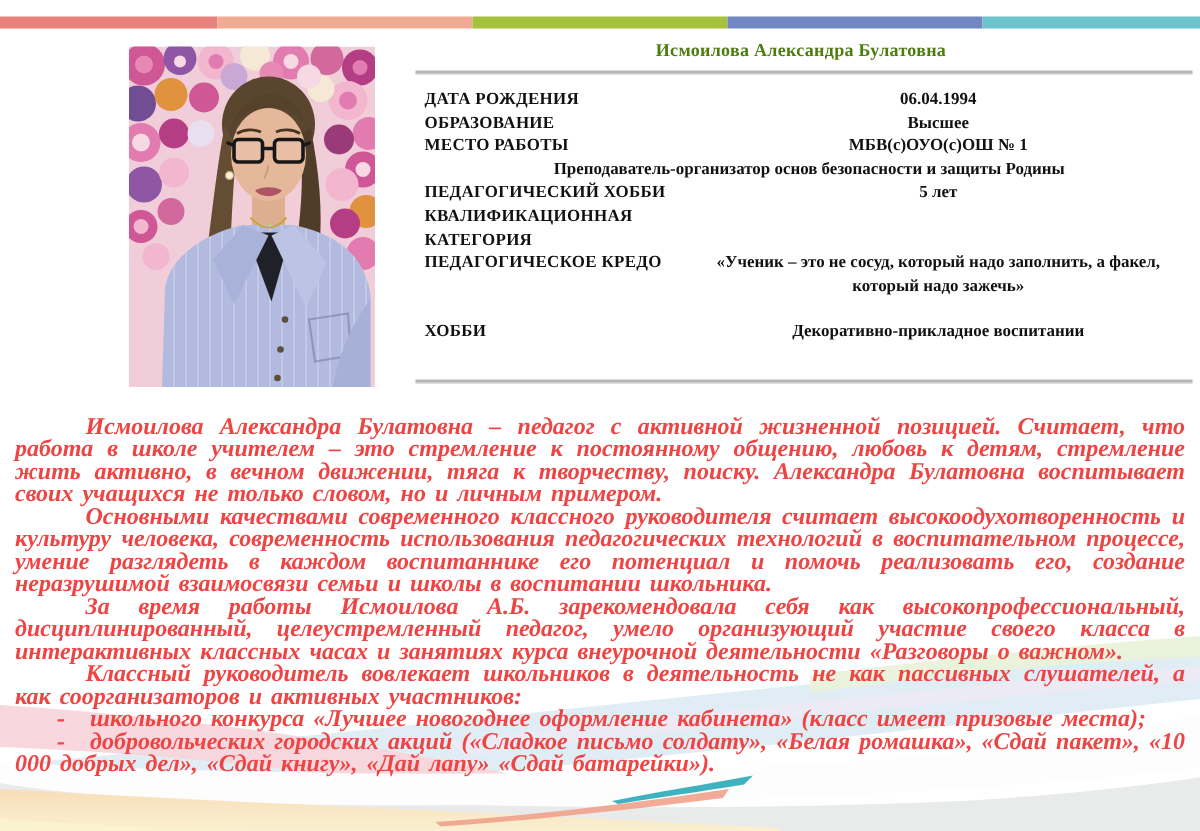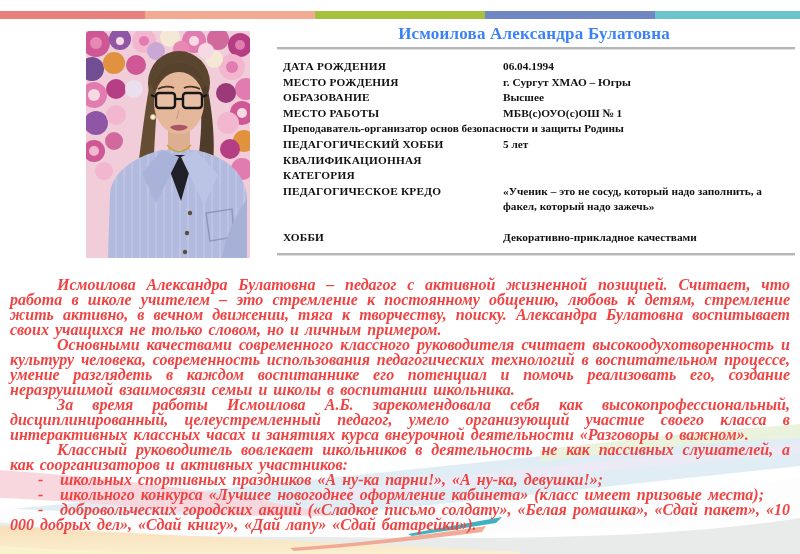--- a/index.html
+++ b/index.html
@@ -9,30 +9,30 @@
   }
   
   .topbar{position:absolute;top:11px;left:0;width:800px;height:8px;display:flex;z-index:1;}
   .topbar .seg{height:100%;}
   .seg1{width:145px;} .seg2{width:170px;} .seg3{width:170px;} .seg4{width:170px;} .seg5{width:145px;}
   
   .photo{position:absolute;left:86px;top:31px;width:164px;height:227px;z-index:1;}
   .photo svg{display:block;width:100%;height:100%;}
   
   .header{position:absolute;left:272px;top:24px;width:524px;text-align:center;z-index:2;}
-  .header .title{font-size:17px;font-weight:bold;color:#3b82f6;letter-spacing:.2px;}
+  .header .title{font-size:12px;font-weight:bold;color:#4d7c0f;letter-spacing:.2px;}
   .rule{position:absolute;left:277px;width:518px;height:2px;background:#b6b6b6;box-shadow:0 1px 0 rgba(0,0,0,.12);z-index:2;}
   .rule-top{top:47px;}
   .rule-bottom{top:253px;}
   
   .info{position:absolute;left:283px;top:59px;width:513px;z-index:2;
         font-size:11.3px;font-weight:bold;line-height:15.6px;color:#111;}
-  .info .row{display:flex;align-items:flex-start;gap:48px;}
+  .info .row{display:flex;align-items:flex-start;}
   .info .lbl{width:172px;flex:0 0 172px;letter-spacing:.2px;}
-  .info .val{flex:1;}
+  .info .val{flex:1;text-align:center;}
   .row-quali{align-items:flex-end;}
   .row-quali .lbl{width:140px;flex:0 0 140px;padding-right:32px;}
   .row-hobby{margin-top:15px;}
   
   .bio{position:absolute;left:10px;top:277px;width:780px;z-index:2;
        font-size:16px;font-weight:bold;font-style:italic;line-height:15px;
        color:#ef4444;text-align:justify;word-spacing:2px;}
   .bio p{margin:0;text-indent:47px;}
   .bullet{text-align:justify;}
   .bullet .marker{display:inline-block;width:22px;margin-left:28px;font-style:italic;}
@@ -160,24 +160,20 @@
     <span class="title">Исмоилова Александра Булатовна</span>
   </div>
   <div class="rule rule-top"></div>
 
   <div class="info">
     <div class="row">
       <span class="lbl">ДАТА РОЖДЕНИЯ</span>
       <span class="val">06.04.1994</span>
     </div>
     <div class="row">
-      <span class="lbl">МЕСТО РОЖДЕНИЯ</span>
-      <span class="val">г. Сургут ХМАО – Югры</span>
-    </div>
-    <div class="row">
       <span class="lbl">ОБРАЗОВАНИЕ</span>
       <span class="val">Высшее</span>
     </div>
     <div class="row">
       <span class="lbl">МЕСТО РАБОТЫ</span>
       <span class="val">МБВ(с)ОУО(с)ОШ № 1</span>
     </div>
     <div class="row">
       <span class="val">Преподаватель-организатор основ безопасности и защиты Родины</span>
     </div>
@@ -187,33 +183,30 @@
     </div>
     <div class="row row-quali">
       <span class="lbl">КВАЛИФИКАЦИОННАЯ КАТЕГОРИЯ</span>
     </div>
     <div class="row">
       <span class="lbl">ПЕДАГОГИЧЕСКОЕ КРЕДО</span>
       <span class="val">«Ученик – это не сосуд, который надо заполнить, а факел, который надо зажечь»</span>
     </div>
     <div class="row row-hobby">
       <span class="lbl">ХОББИ</span>
-      <span class="val">Декоративно-прикладное качествами</span>
+      <span class="val">Декоративно-прикладное воспитании</span>
     </div>
   </div>
   <div class="rule rule-bottom"></div>
 
   <div class="bio">
     <p>Исмоилова Александра Булатовна – педагог с активной жизненной позицией. Считает, что работа в школе учителем – это стремление к постоянному общению, любовь к детям, стремление жить активно, в вечном движении, тяга к творчеству, поиску. Александра Булатовна воспитывает своих учащихся не только словом, но и личным примером.</p>
     <p>Основными качествами современного классного руководителя считает высокоодухотворенность и культуру человека, современность использования педагогических технологий в воспитательном процессе, умение разглядеть в каждом воспитаннике его потенциал и помочь реализовать его, создание неразрушимой взаимосвязи семьи и школы в воспитании школьника.</p>
     <p>За время работы Исмоилова А.Б. зарекомендовала себя как высокопрофессиональный, дисциплинированный, целеустремленный педагог, умело организующий участие своего класса в интерактивных классных часах и занятиях курса внеурочной деятельности «Разговоры о важном».</p>
     <p>Классный руководитель вовлекает школьников в деятельность не как пассивных слушателей, а как соорганизаторов и активных участников:</p>
-    <div class="bullet">
-      <span class="marker">-</span><span>школьных спортивных праздников «А ну-ка парни!», «А ну-ка, девушки!»;</span>
-    </div>
     <div class="bullet">
       <span class="marker">-</span><span>школьного конкурса «Лучшее новогоднее оформление кабинета» (класс имеет призовые места);</span>
     </div>
     <div class="bullet">
       <span class="marker">-</span><span>добровольческих городских акций («Сладкое письмо солдату», «Белая ромашка», «Сдай пакет», «10 000 добрых дел», «Сдай книгу», «Дай лапу» «Сдай батарейки»).</span>
     </div>
   </div>
 
   <div class="decor">
     <svg viewBox="0 0 800 130" preserveAspectRatio="none">

